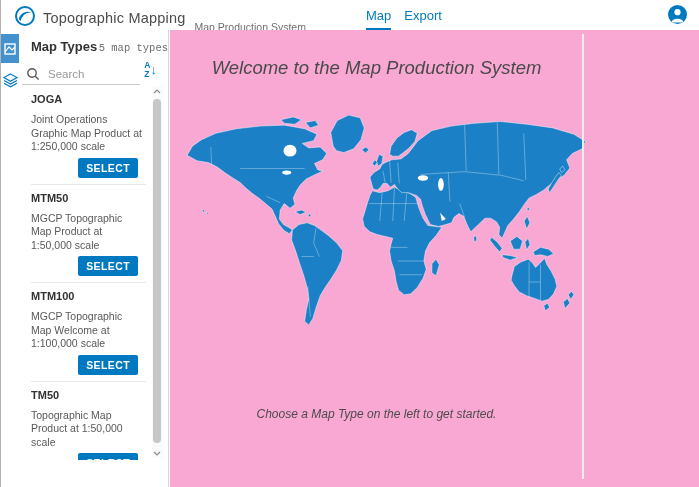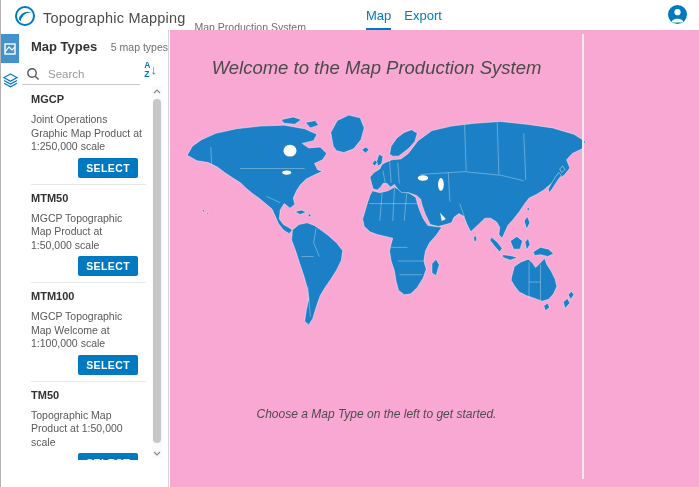--- a/index.html
+++ b/index.html
@@ -19,21 +19,21 @@
   .avatar { position:absolute; right:13px; top:5px; width:19px; height:19px; cursor:pointer; }
   
   .rail { position:absolute; left:0; top:30px; width:18px; bottom:0; background:#fff; }
   .rail-btn { width:18px; display:flex; align-items:center; justify-content:center; cursor:pointer; }
   .rail-btn.selected { height:29px; background:#4392cd; margin-top:4px; }
   .rail-btn.plain { height:24px; margin-top:5px; }
   
   .sidebar { position:absolute; left:18px; top:30px; width:150px; bottom:0; background:#fff; border-right:1px solid #d8d8d8; box-sizing:border-box; }
   .sb-head { position:absolute; left:12px; right:0; top:9px; display:flex; justify-content:space-between; align-items:baseline; }
   .sb-title { font-size:13px; font-weight:bold; color:#323232; }
-  .sb-count { font-size:10.5px; color:#6e6e6e; }
+  .sb-count { font-size:10.5px; color:#6e6e6e;font-family:Liberation Mono, monospace; }
   .sb-search { position:absolute; left:3px; right:28px; top:33px; height:21px; border-bottom:1px solid #c9c9c9; display:flex; align-items:center; }
   .sb-search input { border:none; outline:none; width:84px; font-size:11.5px; font-family:"Liberation Sans",sans-serif; color:#323232; margin-left:6px; background:transparent; }
   .sb-search input::placeholder { color:#9a9a9a; }
   .sb-sort { position:absolute; right:11px; top:31px; display:flex; align-items:center; color:#0079c1; cursor:pointer; }
   .sb-sort .az { display:flex; flex-direction:column; font-size:8.5px; font-weight:bold; line-height:9px; }
   .sb-sort .arr { font-size:13px; line-height:18px; margin-left:0px; }
   .sb-list { position:absolute; left:0; right:16px; top:56px; bottom:27px; overflow:hidden; padding:0 6px 0 12px; }
   .mt-item { border-bottom:1px solid #e8e8e8; padding:5px 0 6px; }
   .mt-name { font-size:11px; font-weight:bold; color:#323232; margin-bottom:8px; margin-top:2px; }
   .mt-desc { font-size:10.5px; color:#595959; line-height:13.5px; padding-right:4px; }
@@ -126,21 +126,21 @@
       <span class="az">
           <span>A</span>
           <span>Z</span>
         </span>
         <span class="arr">↓</span>
     </div>
 
     <div class="sb-list">
 
       <div class="mt-item">
-        <div class="mt-name">MGCP</div>
+        <div class="mt-name">JOGA</div>
         <div class="mt-desc">Joint Operations Graphic Map Product at 1:250,000 scale</div>
         <div class="btn-row"><button class="select-btn">SELECT</button></div>
       </div>
 
       <div class="mt-item">
         <div class="mt-name">MTM50</div>
         <div class="mt-desc">MGCP Topographic Map Product at 1:50,000 scale</div>
         <div class="btn-row"><button class="select-btn">SELECT</button></div>
       </div>
 

